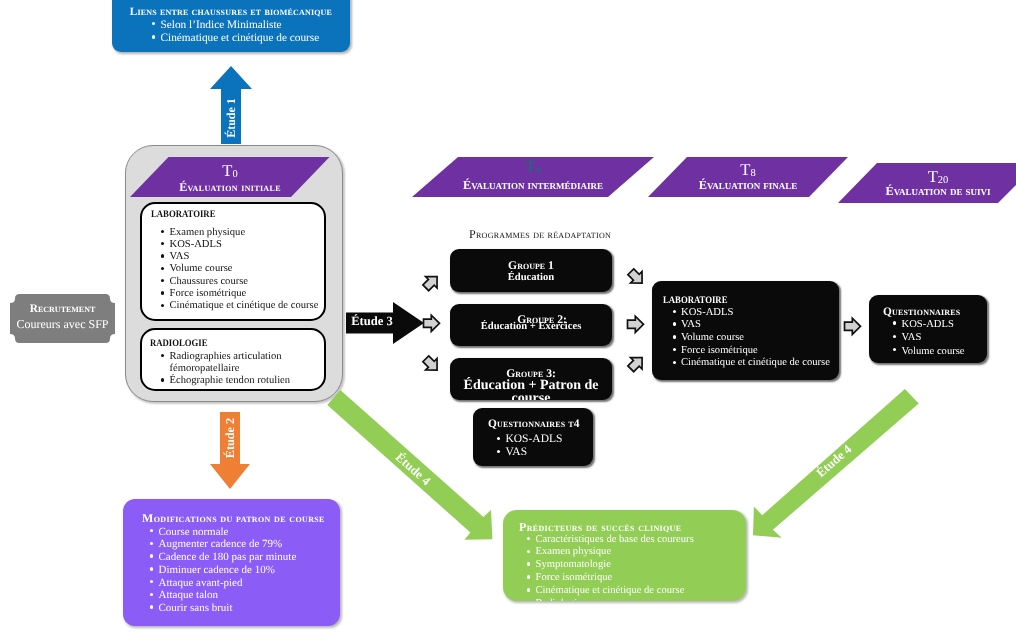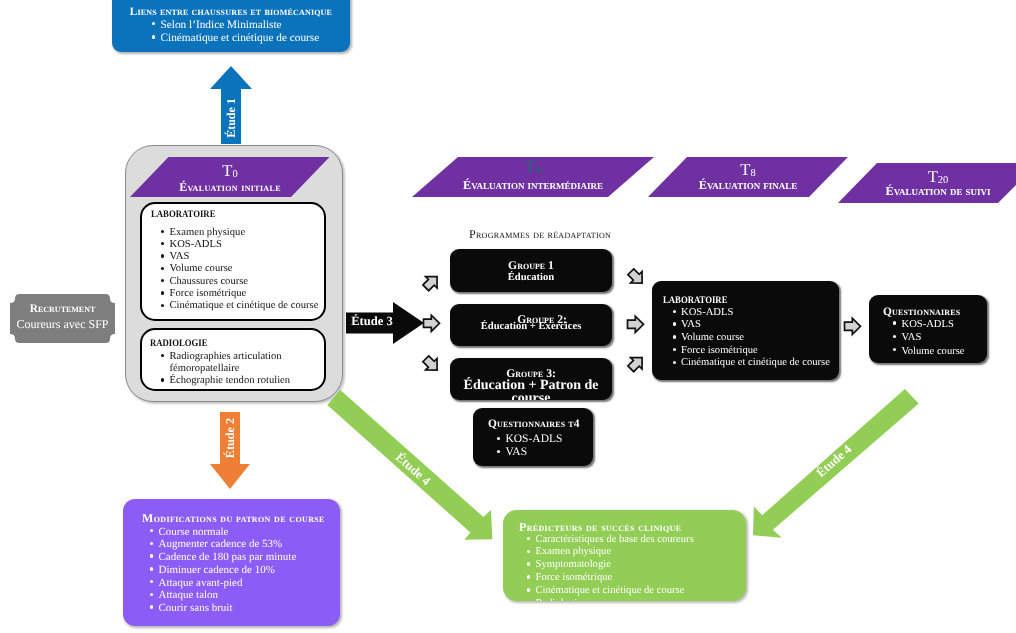--- a/index.html
+++ b/index.html
@@ -195,21 +195,21 @@
       <li>KOS-ADLS</li>
       <li>VAS</li>
       <li>Volume course</li>
     </ul>
   </div>
 
   <div class="card orange-card" style="left:123px;top:499px;width:217px;height:127px;">
     <div class="abs sc" style="left:19px;top:13px;font-size:12px;letter-spacing:0.36px;font-weight:bold;line-height:12px;">Modifications du patron de course</div>
     <ul style="font-size:11px;line-height:12.75px;position:absolute;left:24px;top:26.5px;">
       <li>Course normale</li>
-      <li>Augmenter cadence de 53%</li>
+      <li>Augmenter cadence de 79%</li>
       <li>Cadence de 180 pas par minute</li>
       <li>Diminuer cadence de 10%</li>
       <li>Attaque avant-pied</li>
       <li>Attaque talon</li>
       <li>Courir sans bruit</li>
     </ul>
   </div>
 
   <div class="card green-card" style="left:503px;top:510px;width:243px;height:91px;">
     <div class="abs sc" style="left:16px;top:11px;font-size:12px;letter-spacing:0.35px;font-weight:bold;line-height:12px;">Prédicteurs de succès clinique</div>

